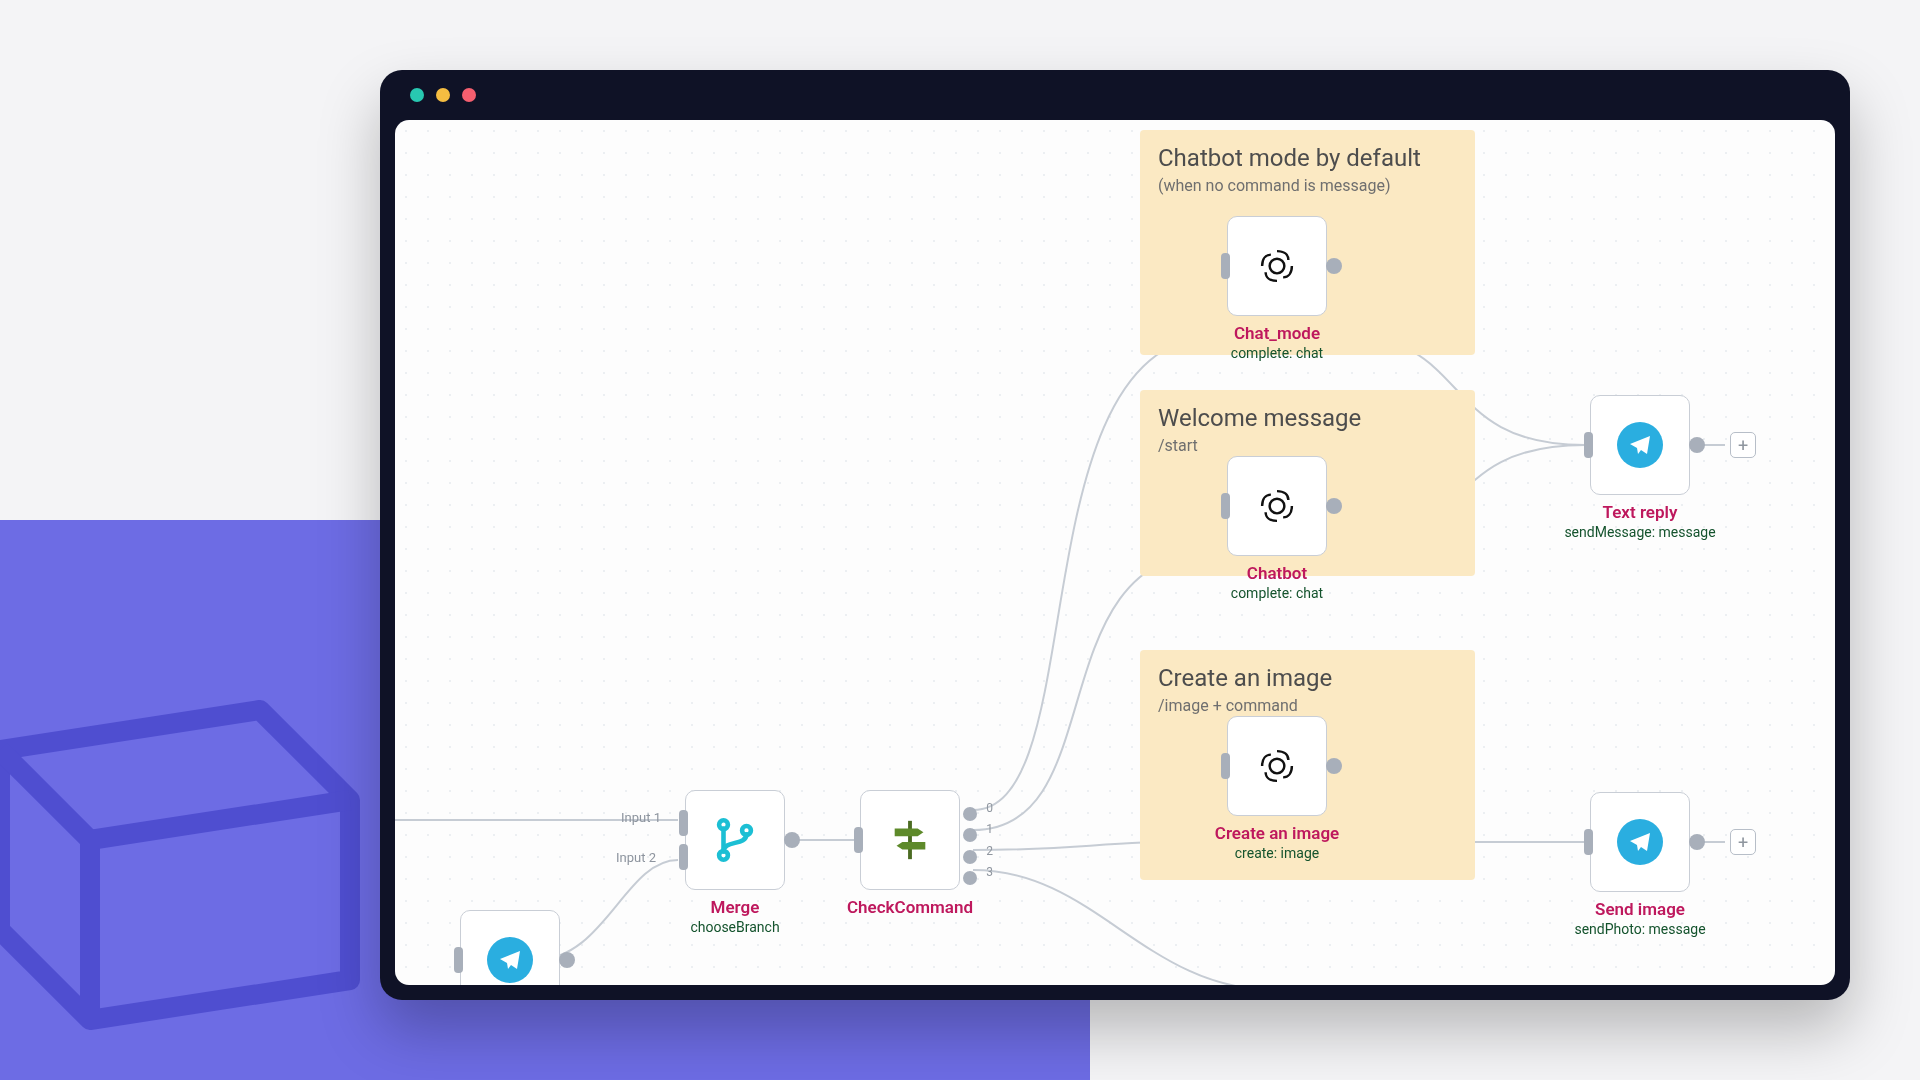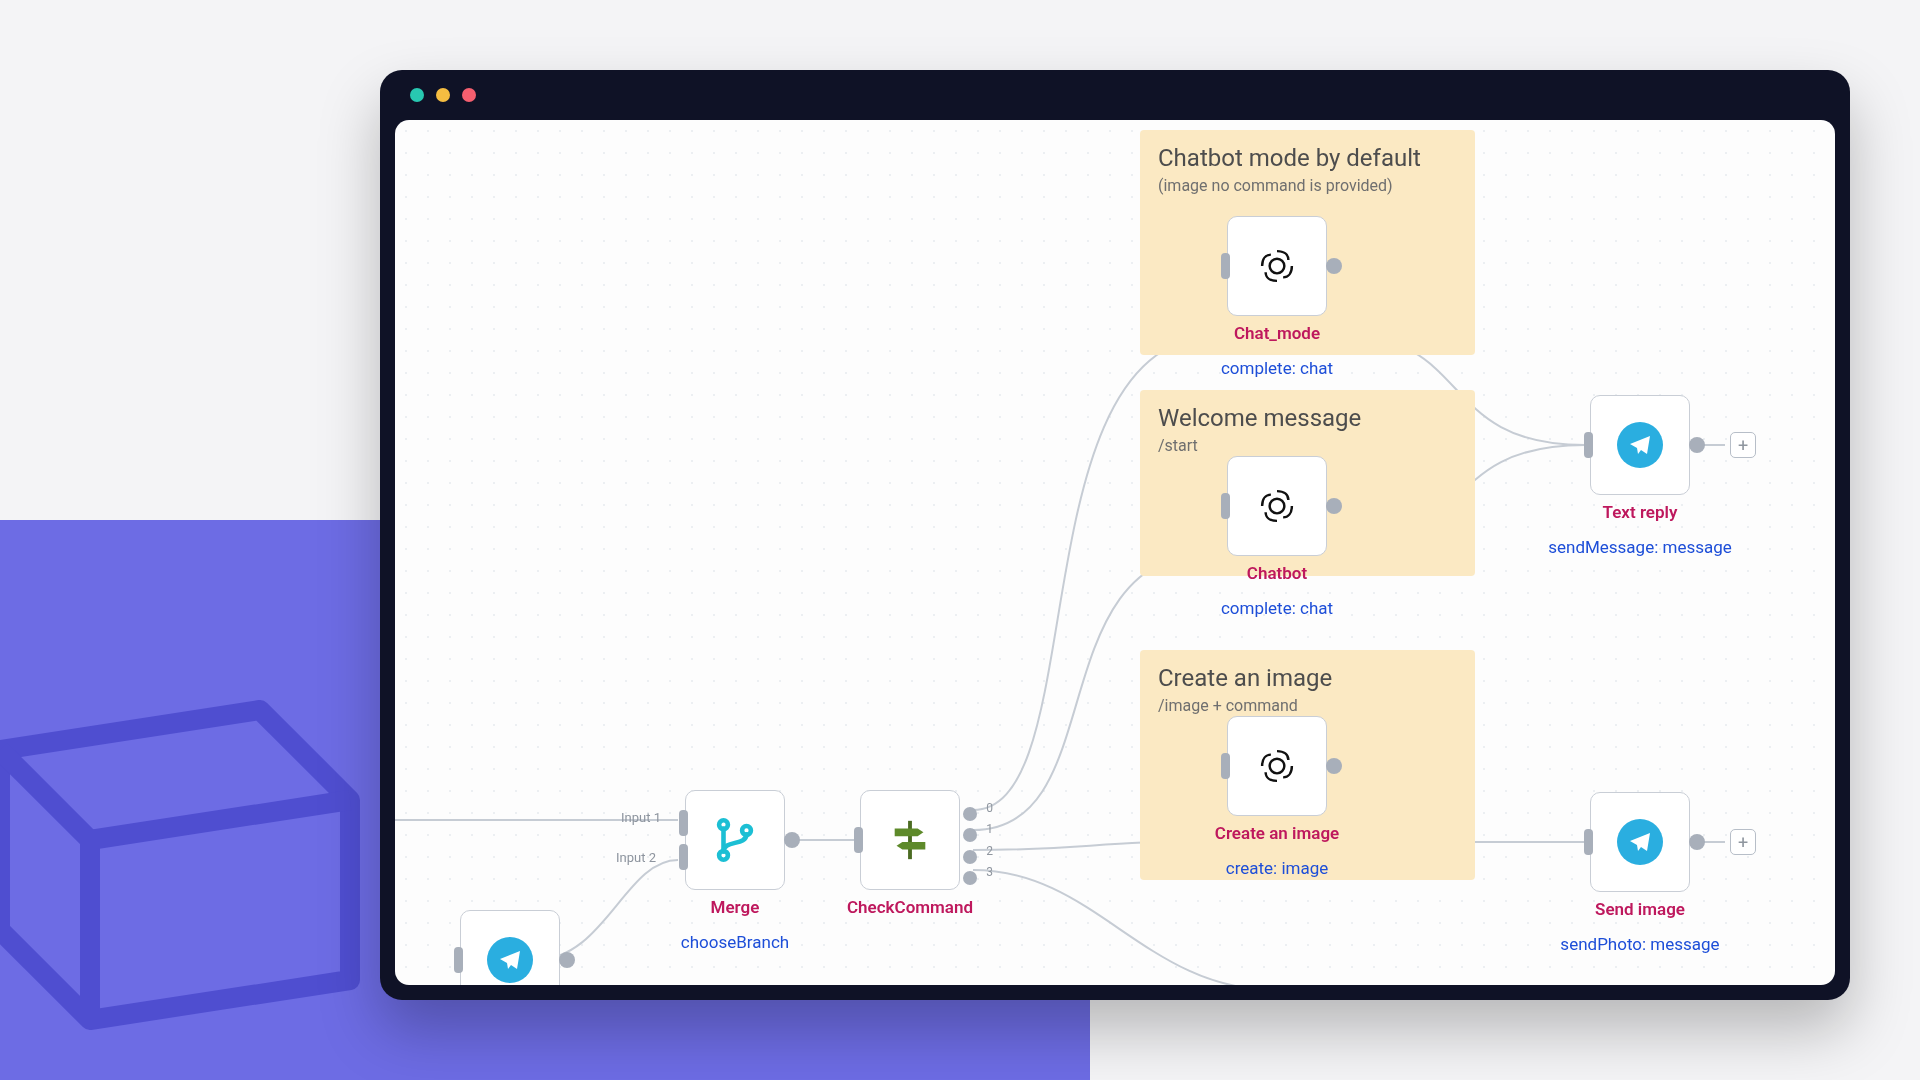--- a/index.html
+++ b/index.html
@@ -15,21 +15,21 @@
   .tr-yel{background:#f5bd41;}
   .tr-grn{background:#f55f6f;}
   .canvas{position:absolute;left:15px;top:50px;right:15px;bottom:15px;background:#fdfdfd;border-radius:14px;overflow:hidden;
           background-image:radial-gradient(#eceff2 1px,transparent 1px);background-size:22px 22px;}
   
   .node{position:absolute;width:100px;height:100px;border:1.5px solid #c9ced6;border-radius:10px;background:#fff;display:flex;align-items:center;justify-content:center;}
   .node .in-handle{position:absolute;left:-7px;top:50%;transform:translateY(-50%);width:9px;height:26px;border-radius:4px;background:#a8afba;}
   .node .out-dot{position:absolute;right:-16px;top:50%;transform:translateY(-50%);width:16px;height:16px;border-radius:50%;background:#a8afba;}
   .node-labels{position:absolute;left:50%;transform:translateX(-50%);top:106px;text-align:center;white-space:nowrap;}
   .node-title{font-size:17px;font-weight:600;color:#be185d;}
-  .node-sub{font-size:17px;color:#1d4ed8;margin-top:15px;}
+  .node-sub{font-size:14px;color:#14532d;margin-top:2px;}
   .multi .mout{position:absolute;right:-18px;width:14px;height:14px;border-radius:50%;background:#a8afba;}
   .multi .mlabel{position:absolute;right:-34px;font-size:12px;color:#8f969f;}
   
   .group{position:absolute;background:#fbe9c3;border-radius:4px;padding:14px 18px 0 18px;}
   .group h3{font-size:24px;font-weight:400;color:#4d4d4d;}
   .group p{font-size:16px;color:#6f6f6f;margin-top:4px;}
   
   .plus{position:absolute;width:26px;height:26px;border:1.5px solid #b7bec8;border-radius:5px;color:#8f969f;display:flex;align-items:center;justify-content:center;font-size:18px;background:#fff;}
   
   .branch-label{position:absolute;font-size:13px;color:#8d949e;}
@@ -82,21 +82,21 @@
 
       <path class="wire" d="M944 722 C 1060 722 1080 722 1190 722"></path>
 
       <path class="wire" d="M1305 325 L1330 325"></path>
 
       <path class="wire" d="M1305 722 L1330 722"></path>
     </svg>
 
     <div class="group" style="left:745px;top:10px;width:335px;height:225px">
       <h3>Chatbot mode by default</h3>
-      <p>(image no command is provided)</p>
+      <p>(when no command is message)</p>
     </div>
     <div class="group" style="left:745px;top:270px;width:335px;height:186px">
       <h3>Welcome message</h3>
       <p>/start</p>
     </div>
     <div class="group" style="left:745px;top:530px;width:335px;height:230px">
       <h3>Create an image</h3>
       <p>/image + command</p>
     </div>
 

